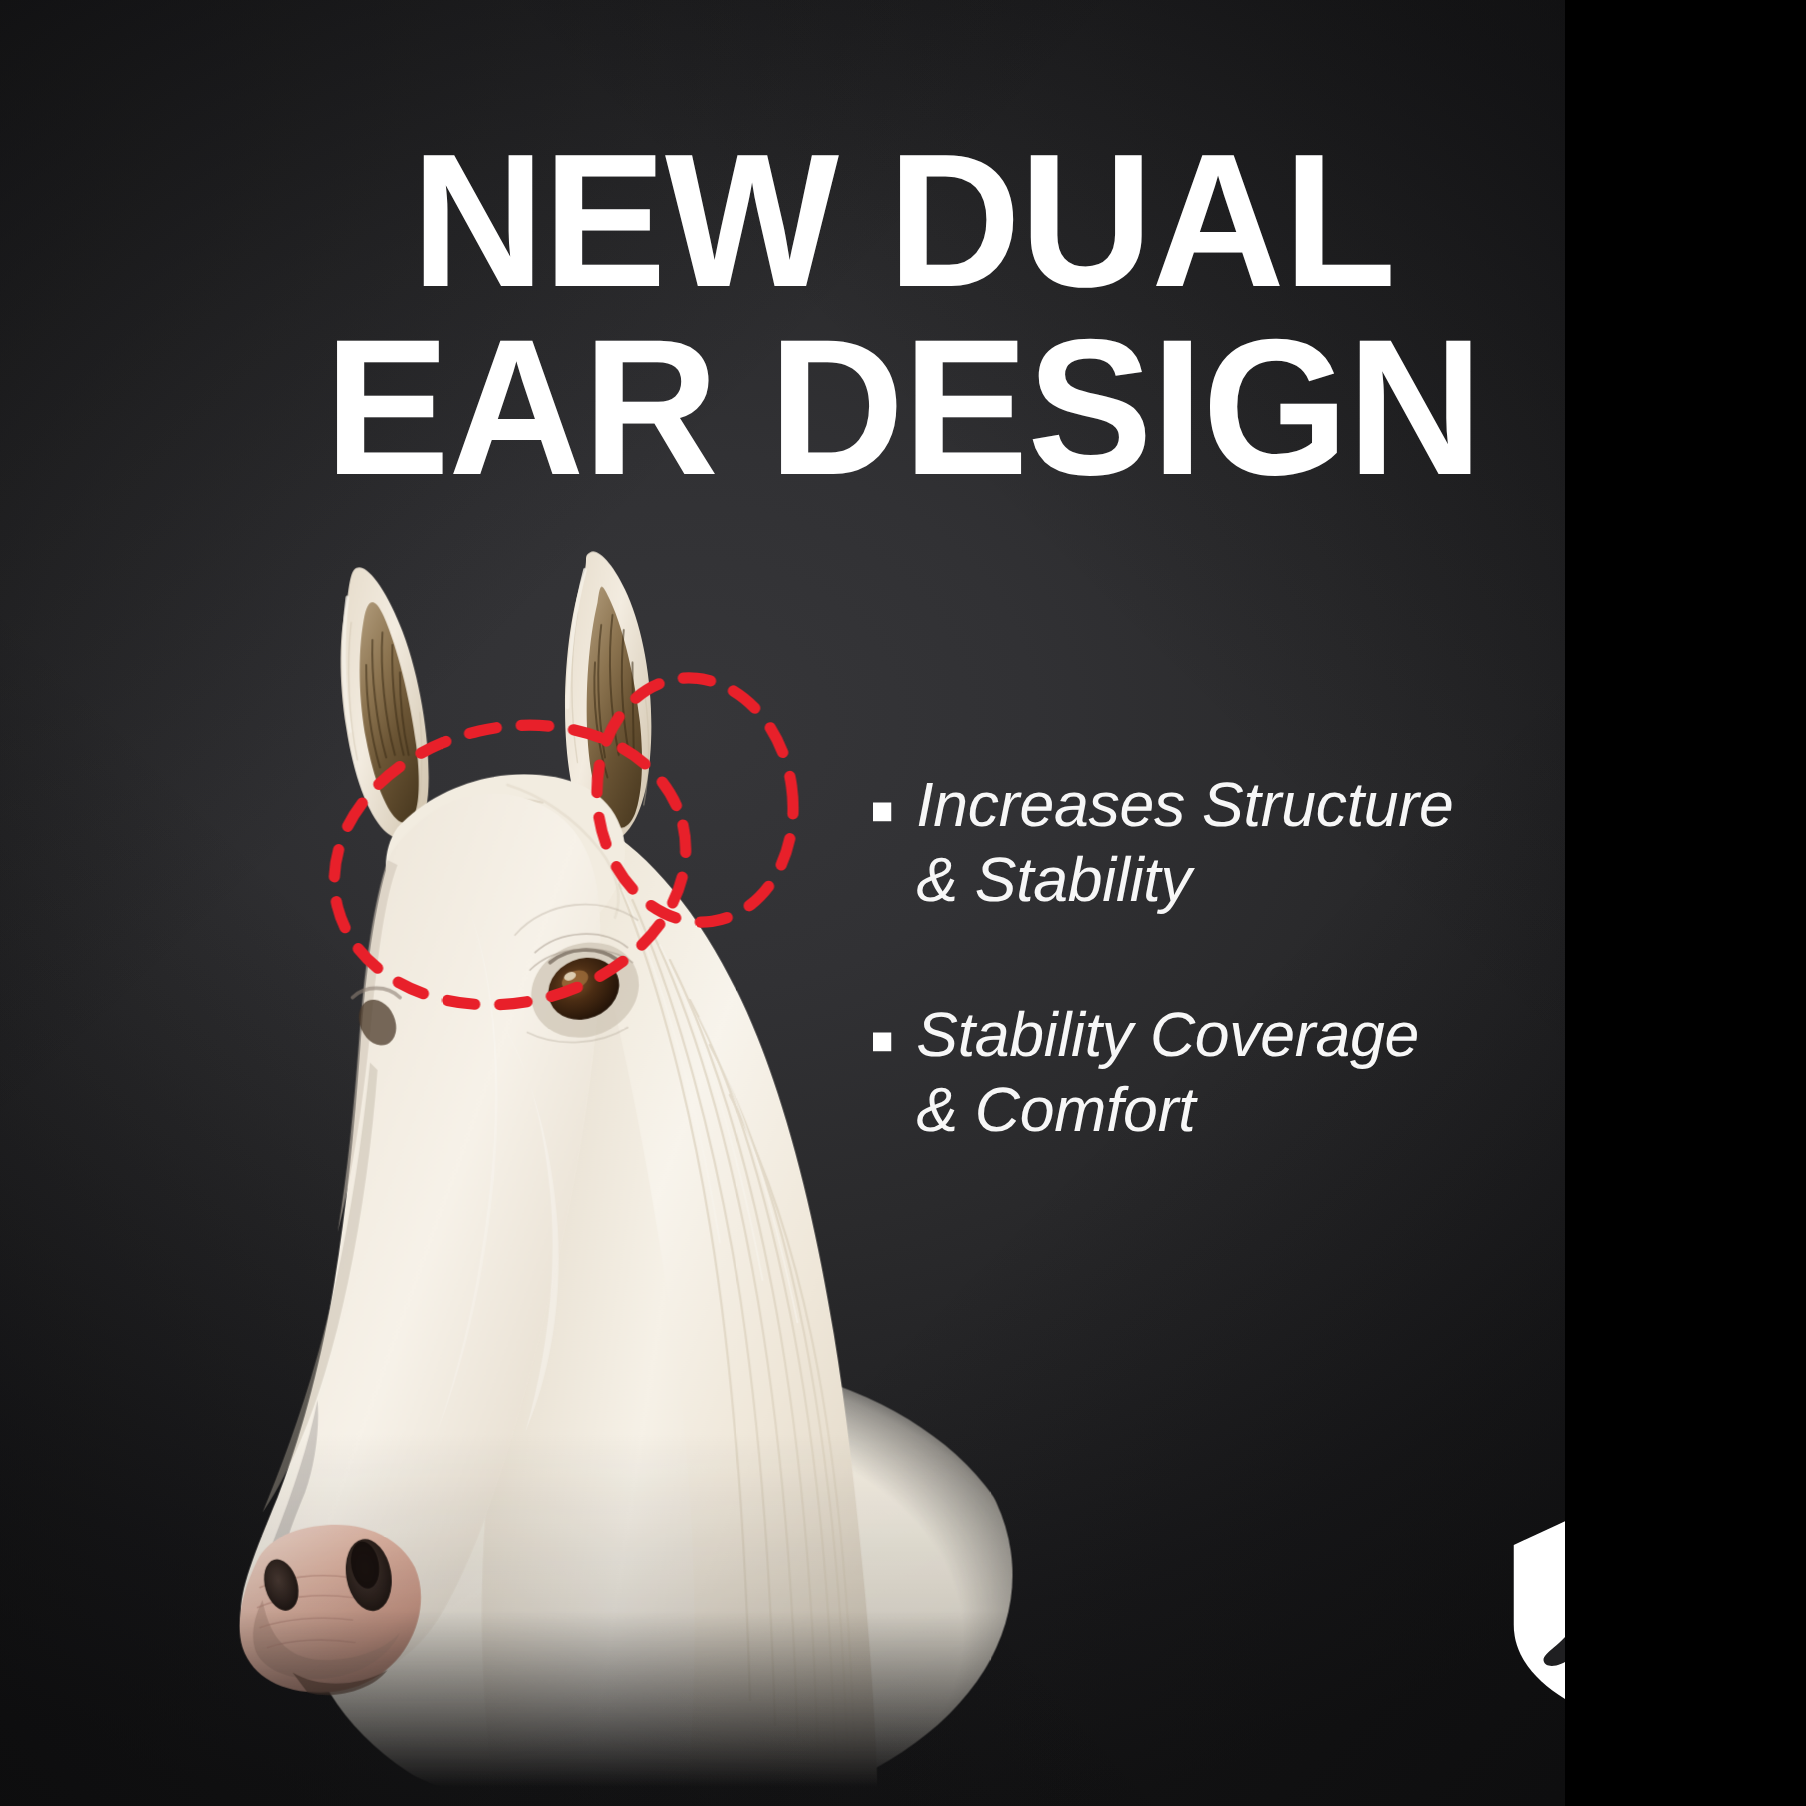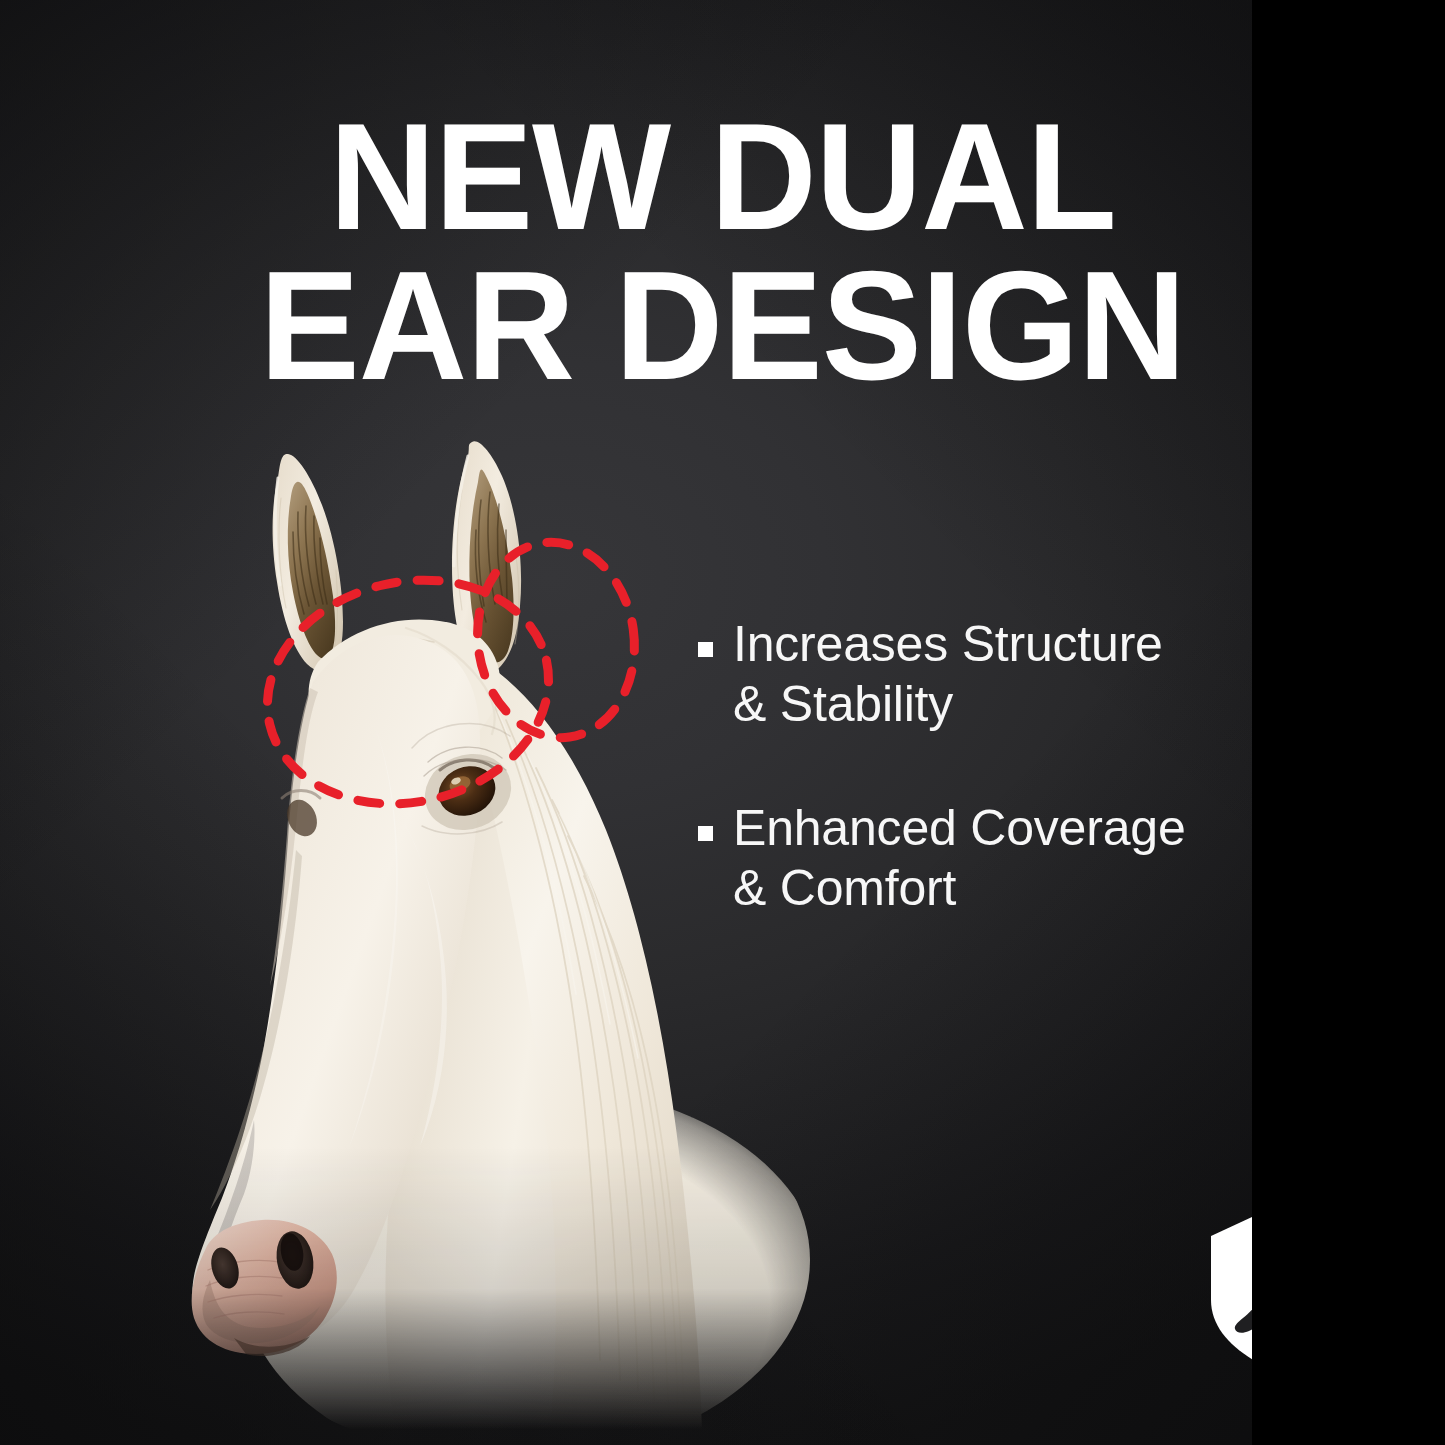--- a/index.html
+++ b/index.html
@@ -76,20 +76,21 @@
     flex: 0 0 auto;
     margin-top: 28px;
     margin-right: 20px;
   }
   .bullet-text {
     color: #f7f7f7;
     font-size: 50px;
     line-height: 1.20;
     font-weight: 400;
     letter-spacing: -0.2px;
+    font-style: italic;
   }
 
   
   .horse-wrap {
     position: absolute;
     left: 150px;
     top: 420px;
     width: 720px;
     height: 1010px;
   }
@@ -395,21 +396,21 @@
       <span class="bullet-marker"></span>
       <span class="bullet-text">
         <span>Increases Structure</span><br>
         <span>&amp; Stability</span>
       </span>
     </div>
 
     <div class="bullet-row">
       <span class="bullet-marker"></span>
       <span class="bullet-text">
-        <span>Enhanced Coverage</span><br>
+        <span>Stability Coverage</span><br>
         <span>&amp; Comfort</span>
       </span>
     </div>
 
   </div>
 
   <div class="logo">
     <svg viewBox="0 0 172 184">
       <path d="M86 3 L166 40 L166 104 C166 140 130 166 86 181
                C42 166 6 140 6 104 L6 40 Z" fill="#ffffff"></path>

